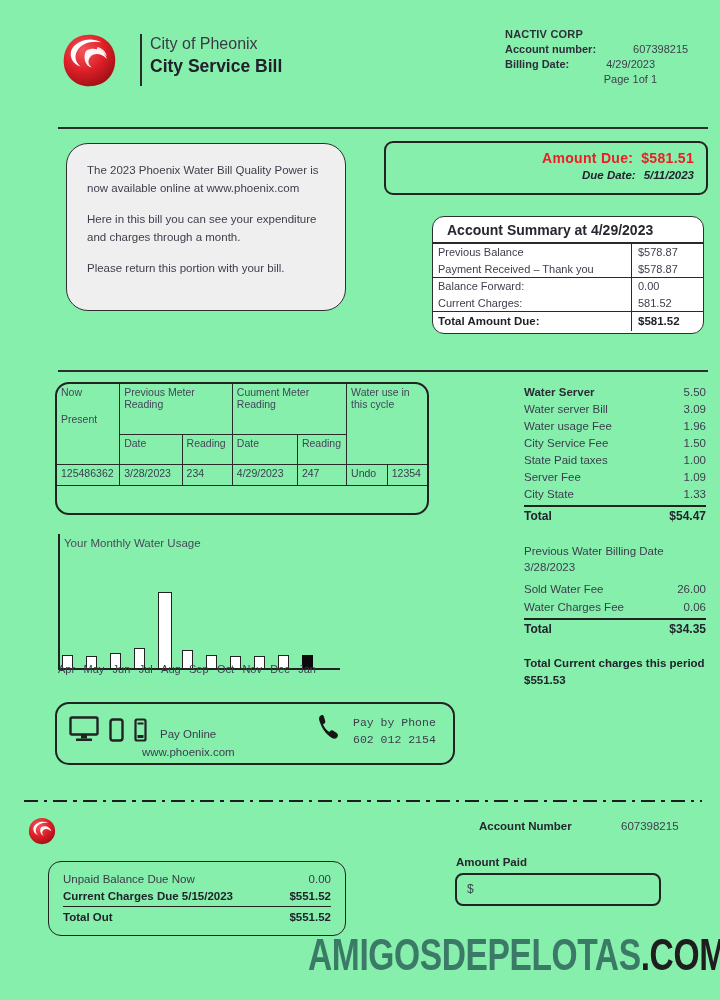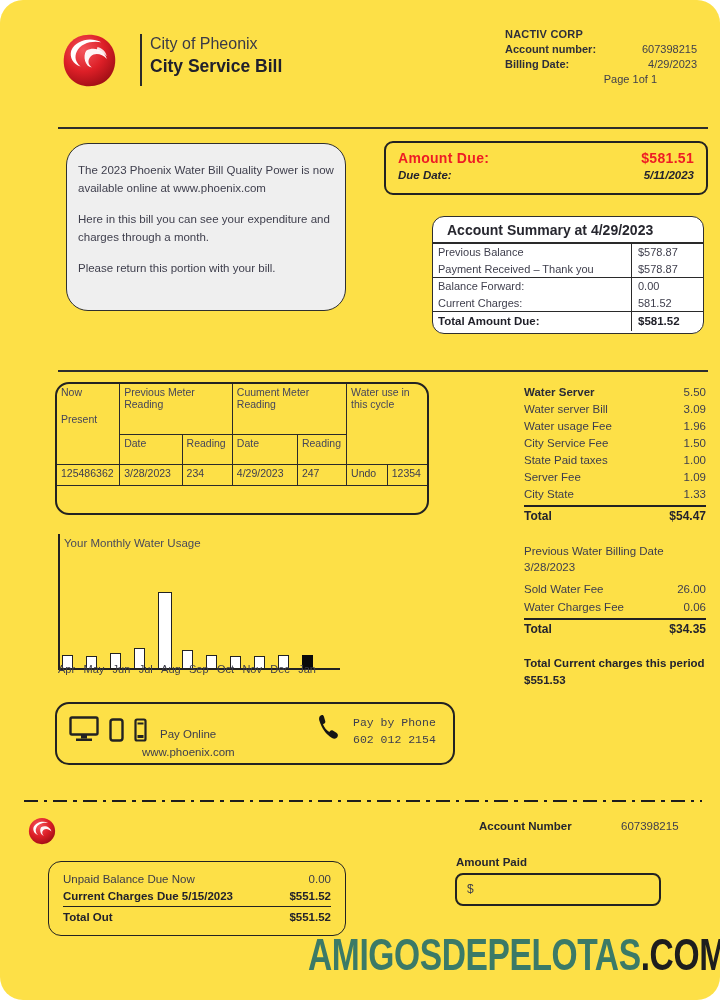--- a/index.html
+++ b/index.html
@@ -1,46 +1,46 @@
 <!DOCTYPE html>
 <html><head>
 <meta charset="utf-8">
 <style>
   * { margin:0; padding:0; box-sizing:border-box; }
   html,body { background:#fff; }
   body { font-family:"Liberation Sans", sans-serif; color:#3e3e4c; }
-  .page { position:relative; width:720px; height:1000px; background:#fde047; overflow:hidden;border-radius:23px; }
+  .page { position:relative; width:720px; height:1000px; background:#86efac; overflow:hidden; }
 
   
   .logo { position:absolute; left:58px; top:30px; width:62px; height:60px; }
   .hdr-divider { position:absolute; left:140px; top:34px; width:2px; height:52px; background:#2a2a2a; }
   .hdr-title { position:absolute; left:150px; top:34px; line-height:1.3; }
   .hdr-title .l1 { font-size:16px; color:#3a3a46; }
   .hdr-title .l2 { font-size:17.5px; font-weight:bold; color:#20202c; }
 
   .hdr-info { position:absolute; left:505px; top:28px; width:192px; font-size:11px; color:#2e2e3a; }
   .hdr-info .co { font-weight:bold; margin-bottom:3px; letter-spacing:.2px; }
-  .hdr-info .row { display:flex; justify-content:space-between; margin-bottom:3px; }
+  .hdr-info .row { display:flex; margin-bottom:3px;gap:37px; }
   .hdr-info .lab { font-weight:bold; }
   .hdr-info .val { font-weight:normal; color:#3e3e4c; }
   .hdr-info .page-no { text-align:right; padding-right:40px; color:#3e3e4c; margin-top:1px; }
 
   .rule { position:absolute; left:58px; width:650px; height:2px; background:#2d2d2d; }
   .rule1 { top:127px; } .rule2 { top:370px; }
 
   
   .notice { position:absolute; left:66px; top:143px; width:280px; height:168px;
             background:#efefef; border:1.6px solid #2f2f2f; border-radius:22px;
-            padding:17px 11px; font-size:11.5px; line-height:1.6; color:#3e3e4c; }
+            padding:17px 20px; font-size:11.5px; line-height:1.6; color:#3e3e4c; }
   .notice p + p { margin-top:12px; }
 
   
   .amount-box { position:absolute; left:384px; top:141px; width:324px; height:54px;
                 border:2px solid #222; border-radius:9px; padding:7px 12px 0 12px; }
-  .amount-box .r { display:flex; justify-content:space-between; }
+  .amount-box .r { display:flex; justify-content:flex-end;gap:8px; }
   .amount-box .due-l, .amount-box .due-v { color:#ee1c25; font-weight:bold; font-size:14px; letter-spacing:.3px; }
   .amount-box .dd-l, .amount-box .dd-v { color:#23232e; font-weight:bold; font-size:11.5px; margin-top:3px;font-style:italic; }
 
   
   .summary { position:absolute; left:432px; top:216px; width:272px;
              border:1.6px solid #2f2f2f; border-radius:12px; overflow:hidden; background:#fff; }
   .summary .ttl { font-size:14px; font-weight:bold; color:#27272f; padding:5px 0 4px 14px;
                   border-bottom:2px solid #2a2a2a; }
   .summary .srow { display:flex; font-size:11px; line-height:16.5px; }
   .summary .srow .sl { flex:1; padding-left:5px; }

